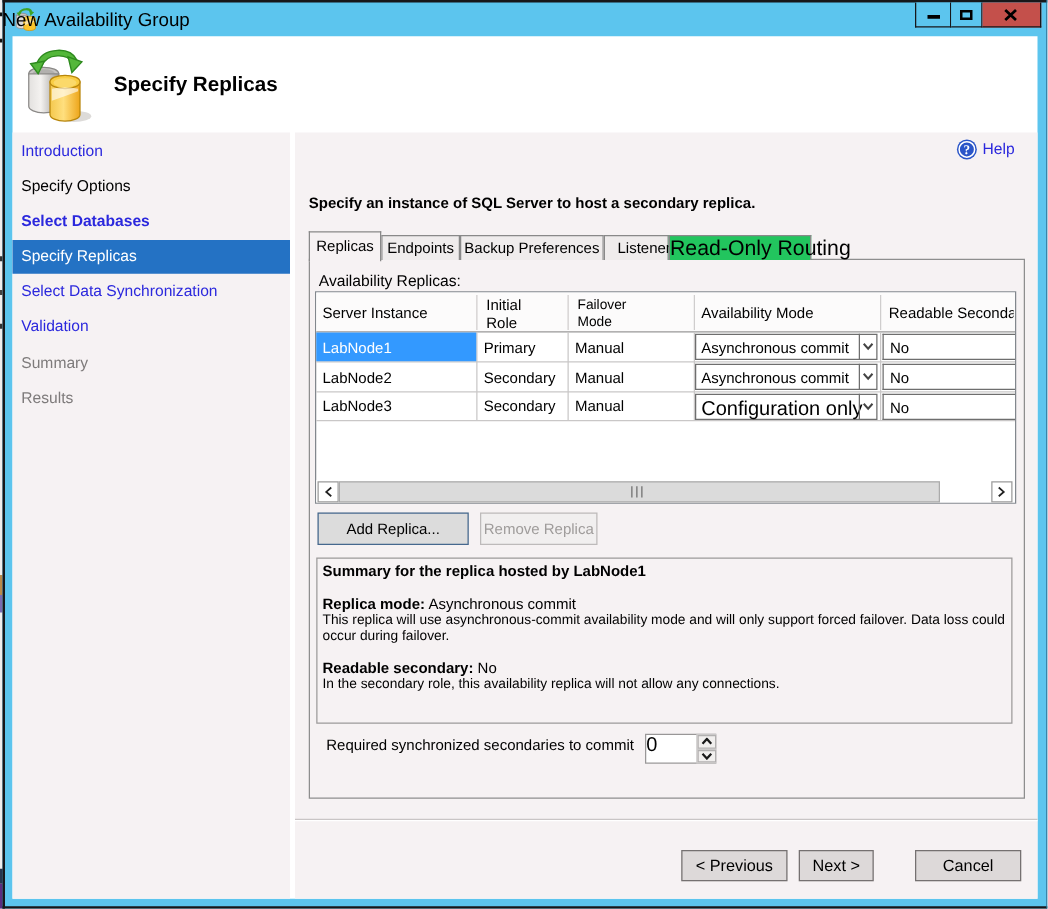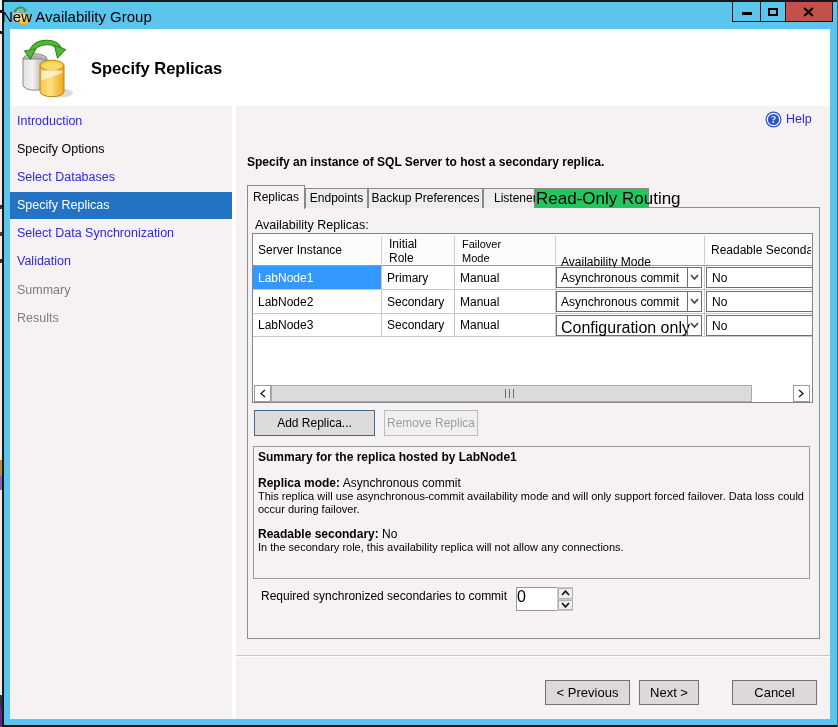--- a/index.html
+++ b/index.html
@@ -84,21 +84,21 @@
   <path d="M21.5 33 Q32 30.5 42.5 33 L42.5 35 Q32 39 21.5 42.5 Z" fill="#fff" opacity="0.6"></path>
 </svg>
 <div class="abs" style="left:91px;top:59px;font-size:16.5px;font-weight:bold;color:#000;">Specify Replicas</div>
 
 <div class="abs" style="left:10px;top:106px;width:222px;height:613px;background:#f6f2f3;"></div>
 
 <div class="abs" style="left:236px;top:106px;width:594px;height:613px;background:#f6f2f3;"></div>
 
 <div class="abs" style="left:17px;top:114px;font-size:12.5px;color:#2b28dd;">Introduction</div>
 <div class="abs" style="left:17px;top:142px;font-size:12.5px;color:#000000;">Specify Options</div>
-<div class="abs" style="left:17px;top:170px;font-size:12.5px;color:#2b28dd;">Select Databases</div>
+<div class="abs" style="left:17px;top:170px;font-size:12.5px;color:#2b28dd;font-weight:bold;">Select Databases</div>
 <div class="abs" style="left:10px;top:192px;width:222px;height:27px;background:#2472c4;"></div>
 <div class="abs" style="left:17px;top:198px;font-size:12.5px;color:#ffffff;">Specify Replicas</div>
 <div class="abs" style="left:17px;top:226px;font-size:12.5px;color:#2b28dd;">Select Data Synchronization</div>
 <div class="abs" style="left:17px;top:254px;font-size:12.5px;color:#2b28dd;">Validation</div>
 <div class="abs" style="left:17px;top:283px;font-size:12.5px;color:#7e7b7b;">Summary</div>
 <div class="abs" style="left:17px;top:311px;font-size:12.5px;color:#7e7b7b;">Results</div>
 
 <svg class="abs" style="left:765px;top:111px;" width="17" height="17" viewBox="0 0 17 17">
   <circle cx="8.5" cy="8.5" r="8" fill="#2a55c8"></circle>
   <circle cx="8.5" cy="8.5" r="6.2" fill="none" stroke="#fff" stroke-width="1.2"></circle>
@@ -121,21 +121,21 @@
 <div class="abs" style="left:252px;top:233px;width:561px;height:170px;background:#fff;border:1px solid #82878d;"></div>
 
 <div class="abs" style="left:253px;top:234px;width:559px;height:32px;background:#fcfbfb;border-bottom:1px solid #999;"></div>
 <div class="abs" style="left:381px;top:236px;width:1px;height:28px;background:#cfcdcd;"></div>
 <div class="abs" style="left:454px;top:236px;width:1px;height:28px;background:#cfcdcd;"></div>
 <div class="abs" style="left:555px;top:236px;width:1px;height:28px;background:#cfcdcd;"></div>
 <div class="abs" style="left:704px;top:236px;width:1px;height:28px;background:#cfcdcd;"></div>
 <div class="abs" style="left:258px;top:243px;font-size:12px;color:#000;">Server Instance</div>
 <div class="abs" style="left:389px;top:237px;font-size:12px;color:#000;line-height:14px;">Initial<br>Role</div>
 <div class="abs" style="left:462px;top:237px;font-size:11px;color:#000;line-height:14px;">Failover<br>Mode</div>
-<div class="abs" style="left:561px;top:243px;font-size:12px;color:#000;margin-top:12px;">Availability Mode</div>
+<div class="abs" style="left:561px;top:243px;font-size:12px;color:#000;">Availability Mode</div>
 <div class="abs" style="left:711px;top:243px;width:100px;font-size:12px;color:#000;overflow:hidden;white-space:nowrap;">Readable Secondary</div>
 
 <div class="abs" style="left:253px;top:289px;width:559px;height:1px;background:#c9c7c7;"></div>
 <div class="abs" style="left:253px;top:313px;width:559px;height:1px;background:#c9c7c7;"></div>
 <div class="abs" style="left:253px;top:336px;width:559px;height:1px;background:#c9c7c7;"></div>
 <div class="abs" style="left:381px;top:266px;width:1px;height:70px;background:#c9c7c7;"></div>
 <div class="abs" style="left:454px;top:266px;width:1px;height:70px;background:#c9c7c7;"></div>
 <div class="abs" style="left:555px;top:266px;width:1px;height:70px;background:#c9c7c7;"></div>
 <div class="abs" style="left:704px;top:266px;width:1px;height:70px;background:#c9c7c7;"></div>
 

